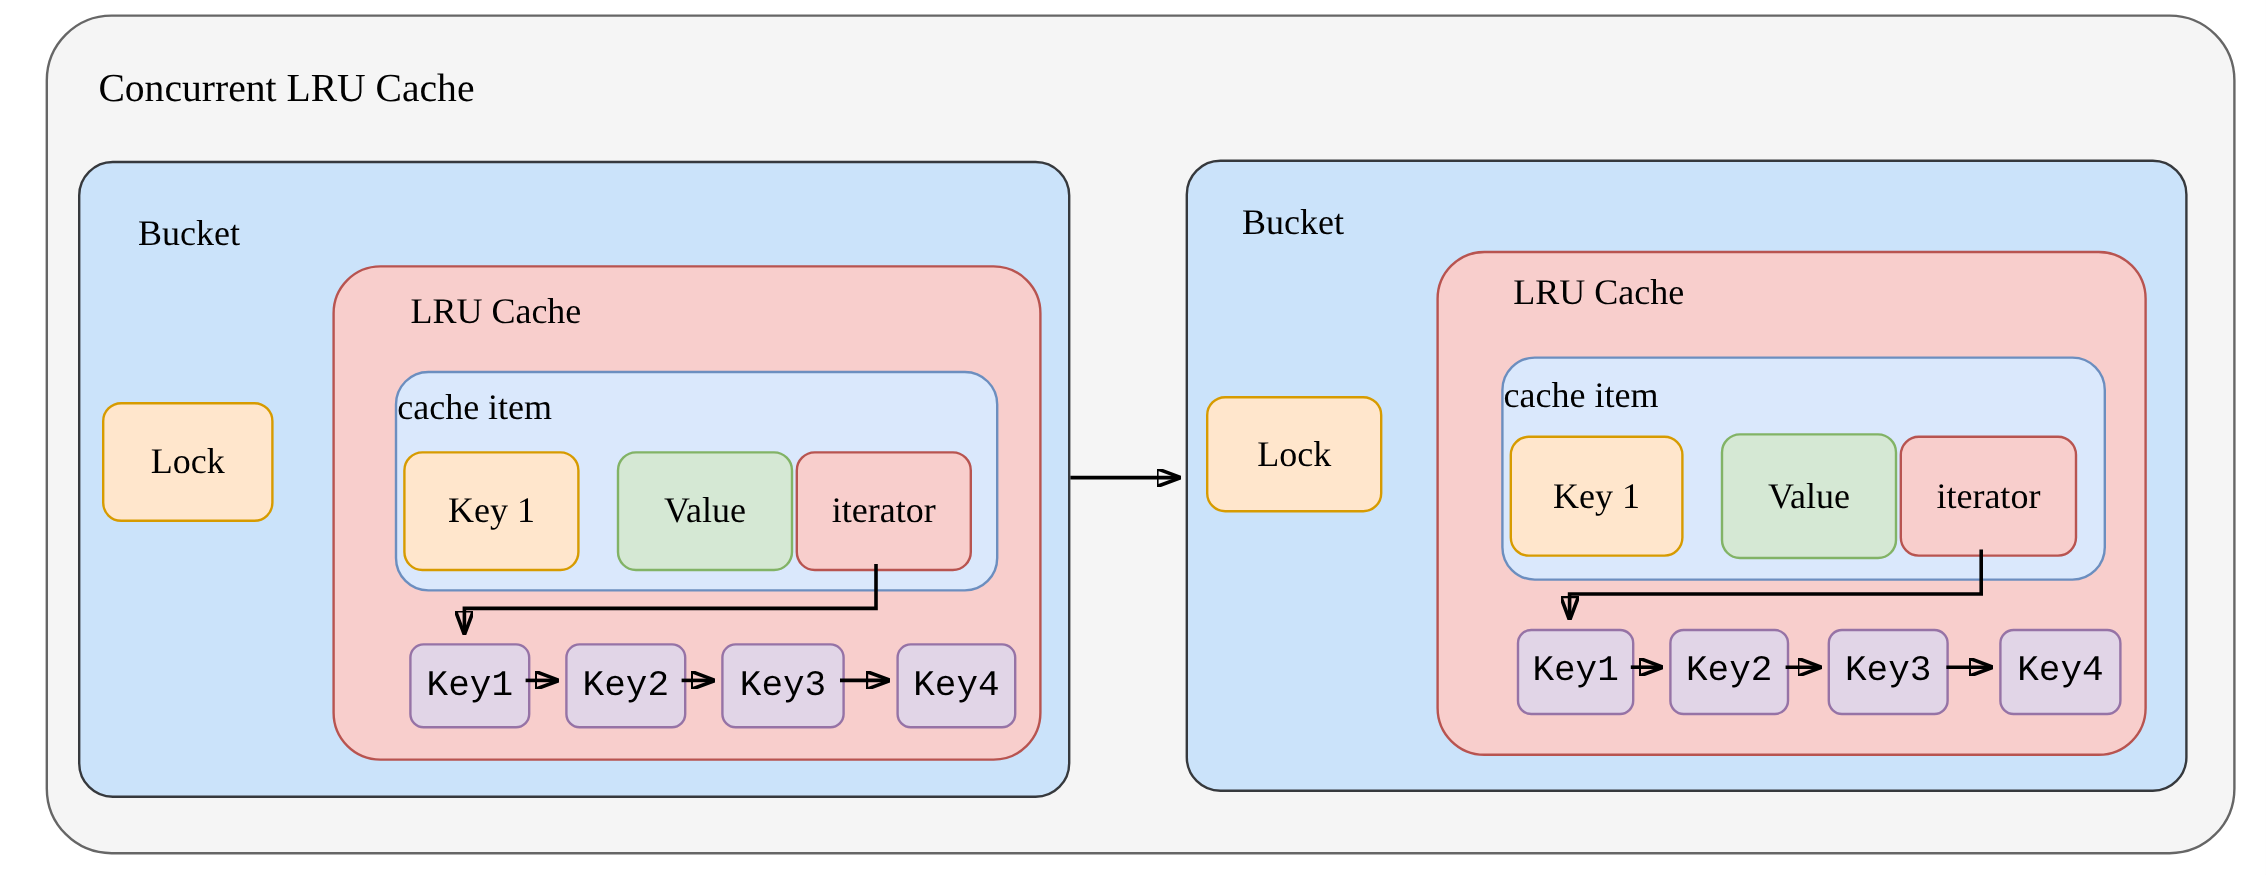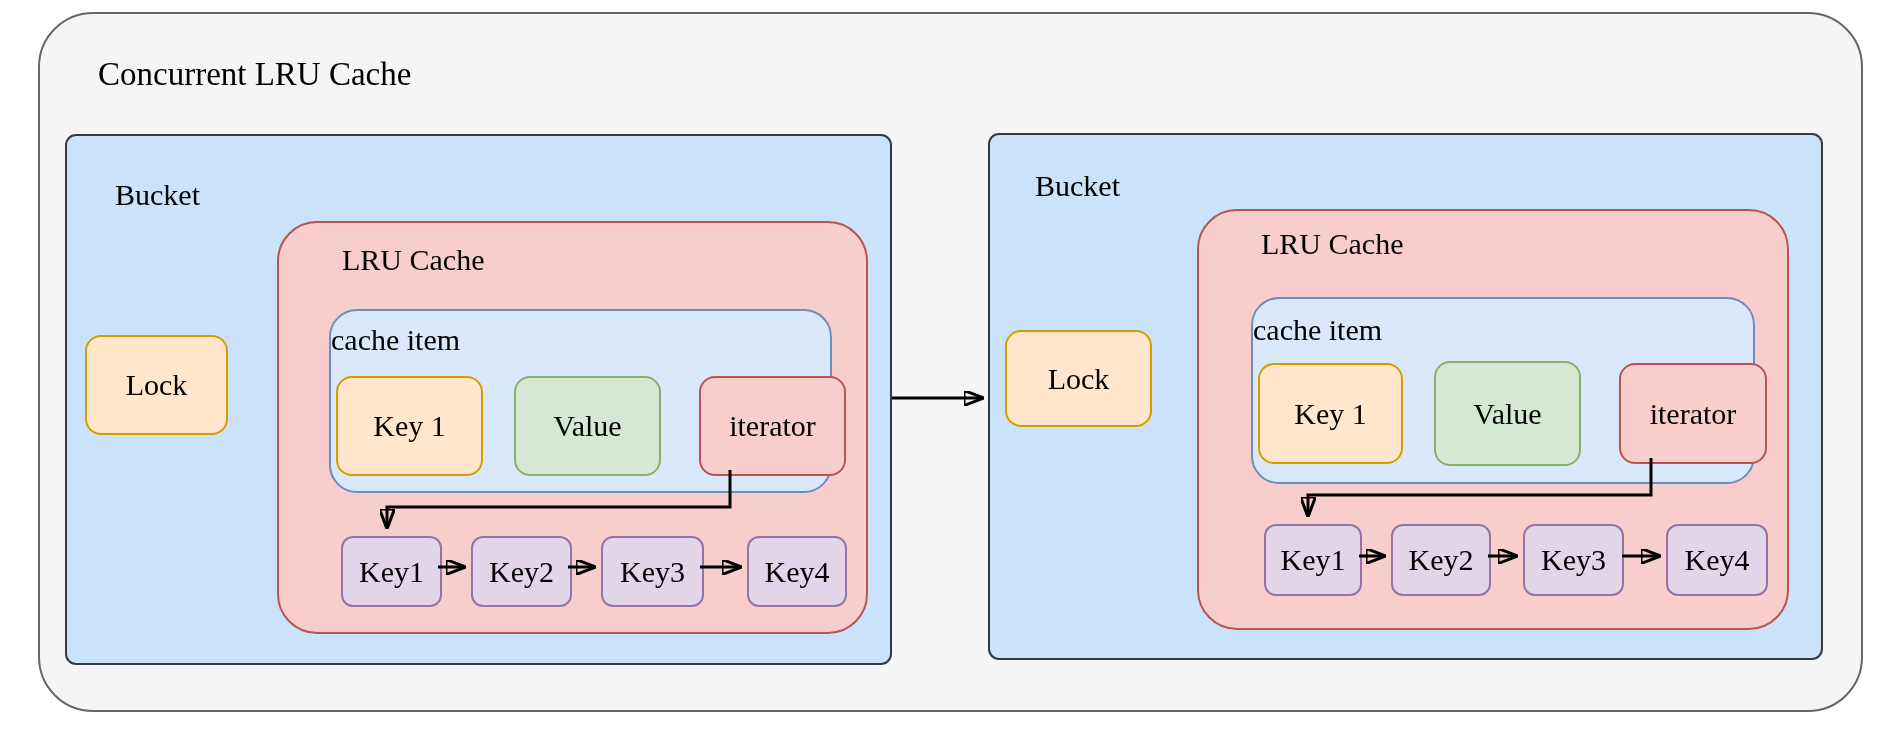--- a/index.html
+++ b/index.html
@@ -7,47 +7,47 @@
     position:relative; width:1888px; height:729px;
     font-family:"Liberation Serif", serif; color:#000; overflow:hidden;
     background:#ffffff;
   }
   .outer {
     position:absolute; left:38px; top:12px; width:1825px; height:700px;
     background:var(--outer-fill,#f5f5f5); border:2px solid var(--outer-stroke,#666666);
     border-radius:55px; box-sizing:border-box;
   }
   .title {
-    position:absolute; left:82px; top:58px; font-size:33px; line-height:1; white-space:nowrap;margin-left:16px;
+    position:absolute; left:82px; top:58px; font-size:33px; line-height:1; white-space:nowrap;
   }
   .bucket {
     position:absolute; border:2px solid var(--bucket-stroke,#36393d);
-    background:var(--bucket-fill,#cbe3fa); border-radius:11px; box-sizing:border-box;padding-left:27px;
+    background:var(--bucket-fill,#cbe3fa); border-radius:29px; box-sizing:border-box;padding-left:27px;
   }
   #b1 { left:65px; top:134px; width:827px; height:531px; }
   #b2 { left:988px; top:133px; width:835px; height:527px; }
   .lbl { position:absolute; font-size:30px; line-height:1; white-space:nowrap; }
   .lru {
     position:absolute; background:var(--red-fill,#f8cecc);
     border:2px solid var(--red-stroke,#b85450); border-radius:40px; box-sizing:border-box;
   }
   .cache-item {
     position:absolute; background:var(--blue-fill,#dae8fc);
     border:2px solid var(--blue-stroke,#6c8ebf); border-radius:28px; box-sizing:border-box;
   }
   .ci-lbl { left:0; right:0; }
   .box {
     position:absolute; box-sizing:border-box; border:2px solid;
     border-radius:16px; display:flex; align-items:center; justify-content:center;
     font-size:30px; line-height:1; white-space:nowrap;
   }
   .orange { background:var(--orange-fill,#ffe6cc); border-color:var(--orange-stroke,#d79b00); }
   .green  { background:var(--green-fill,#d5e8d4);  border-color:var(--green-stroke,#82b366);align-items:center; }
-  .red    { background:var(--red-fill,#f8cecc);    border-color:var(--red-stroke,#b85450);margin-left:36px; }
-  .purple { background:var(--purple-fill,#e1d5e7); border-color:var(--purple-stroke,#9673a6); border-radius:12px; }
+  .red    { background:var(--red-fill,#f8cecc);    border-color:var(--red-stroke,#b85450); }
+  .purple { background:var(--purple-fill,#e1d5e7); border-color:var(--purple-stroke,#9673a6); border-radius:12px;font-family:Liberation Mono, monospace; }
   .arrows { position:absolute; left:0; top:0; pointer-events:none; }
   .arrows path { stroke:var(--arrow-color,#000000); stroke-width:3; fill:none; marker-end:url(#ah); }
 </style>
 </head>
 <body>
 
 <div class="canvas">
 
   <div class="outer"></div>
   <span class="title">Concurrent LRU Cache</span>

